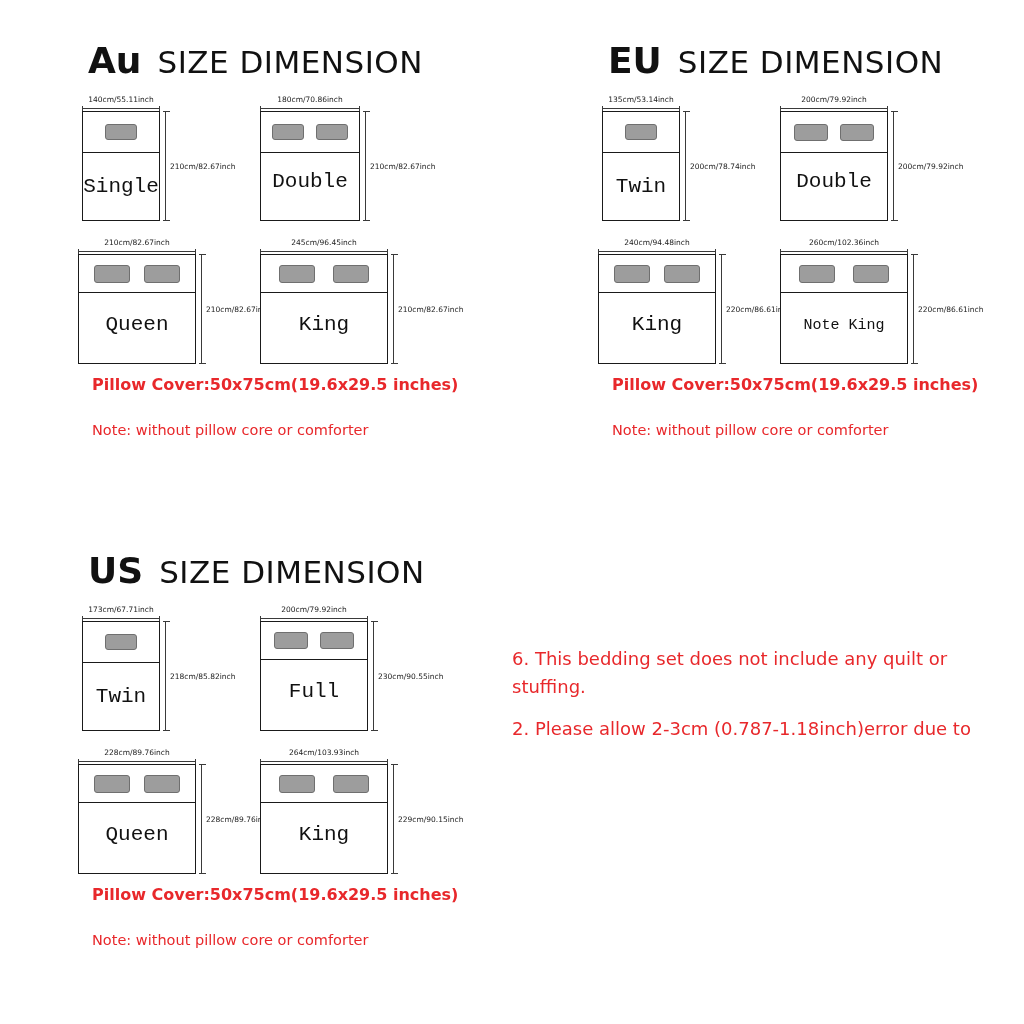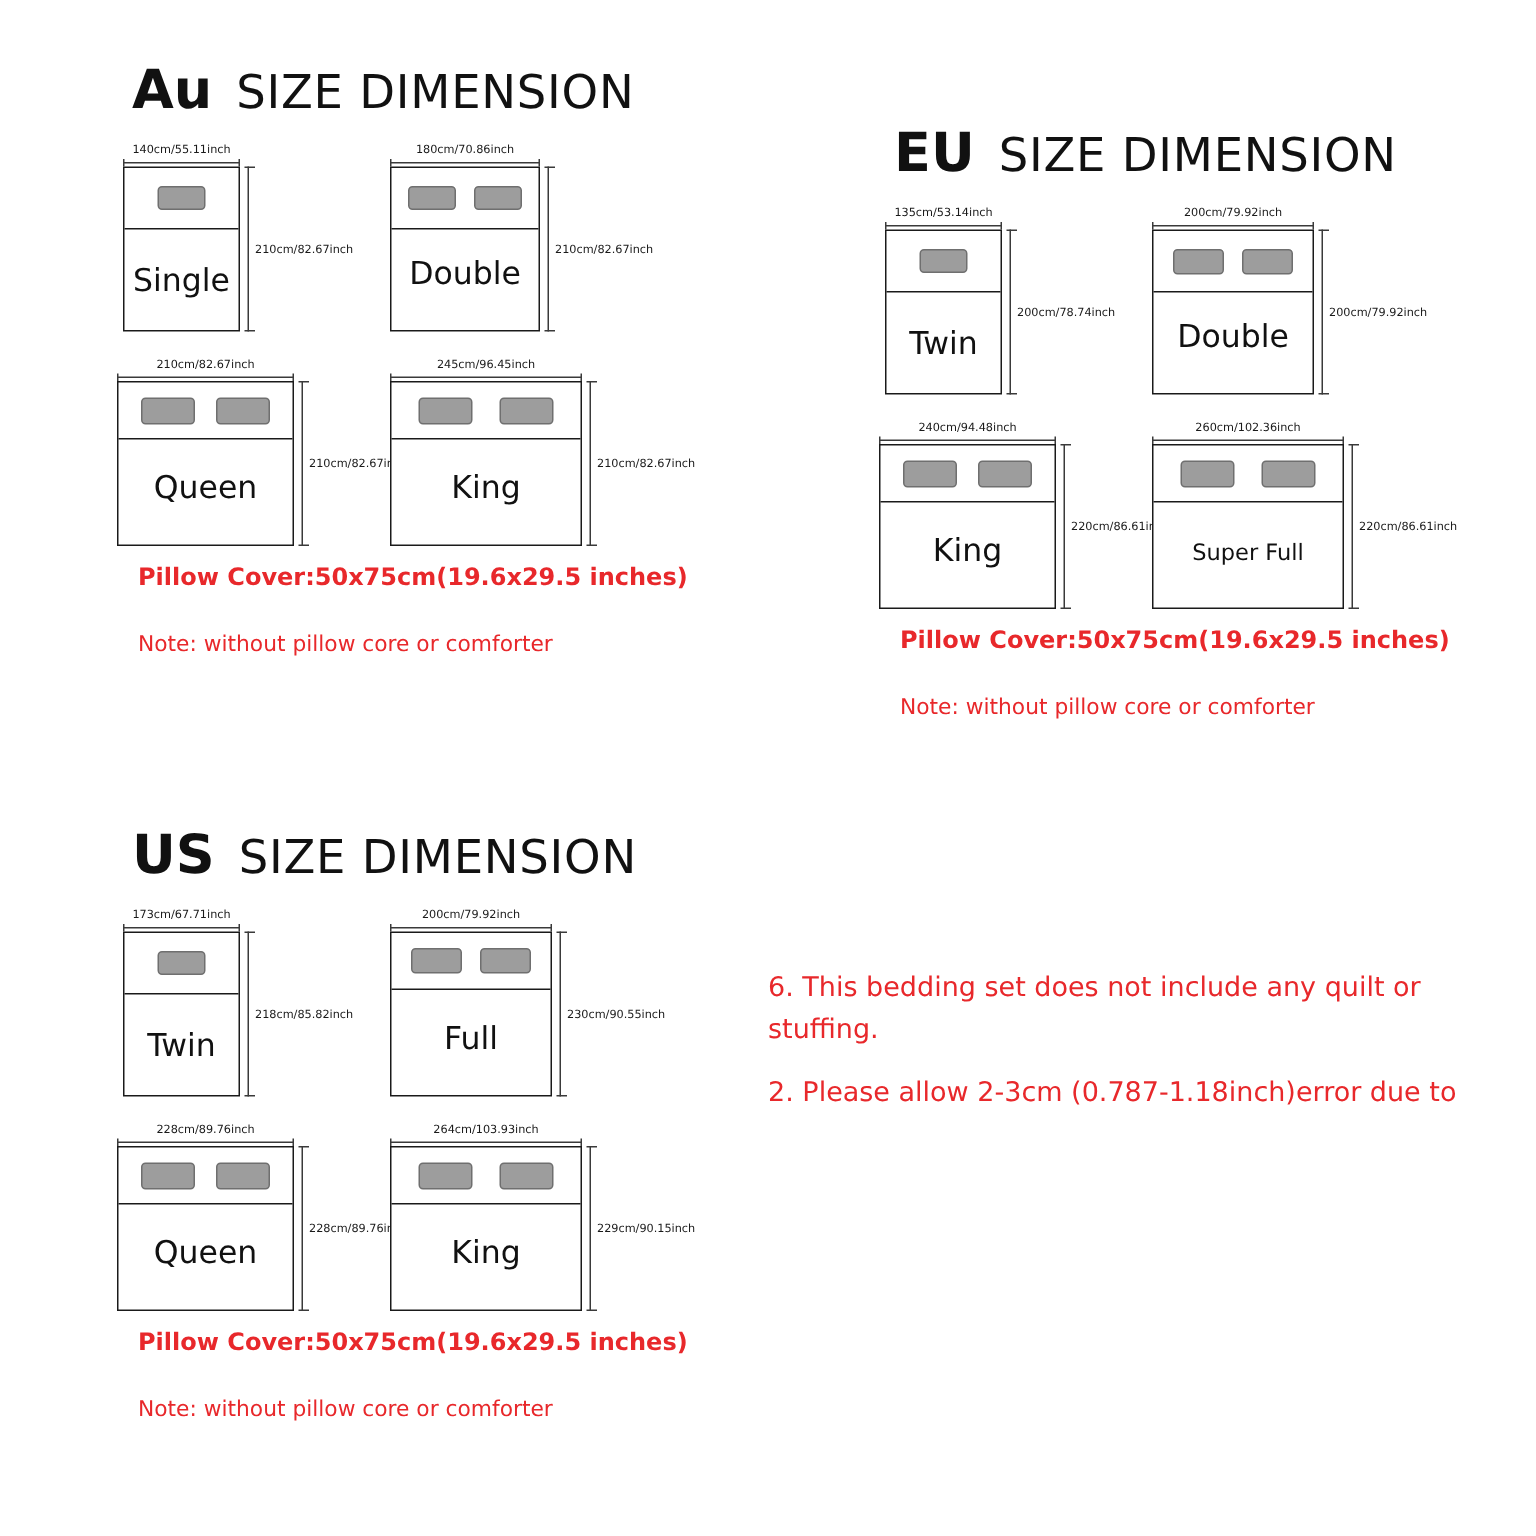--- a/index.html
+++ b/index.html
@@ -19,21 +19,21 @@
     position: relative;
     width: 1024px;
     height: 1024px;
   }
 
   
   .panel {
     position: absolute;
   }
   #panel-au { left: 70px;  top: 40px;  width: 430px; }
-  #panel-eu { left: 578px; top: 40px;  width: 430px; margin-top: 42px; }
+  #panel-eu { left: 590px; top: 40px;  width: 430px; }
   #panel-us { left: 70px;  top: 550px; width: 430px; }
 
   .panel-title {
     display: flex;
     align-items: baseline;
     gap: 16px;
     margin: 0 0 18px 18px;
     white-space: nowrap;
   }
   .panel-title .region {
@@ -58,20 +58,21 @@
 
   
   .bed {
     position: relative;
   }
   .bed-box {
     position: relative;
     border: 1.4px solid #1a1a1a;
     box-sizing: border-box;
     background: #ffffff;
+    font-family: Liberation Mono, monospace;
   }
   .headboard {
     position: absolute;
     left: 0; top: 0; right: 0;
     border-bottom: 1.4px solid #1a1a1a;
     box-sizing: border-box;
     display: flex;
     align-items: center;
     justify-content: space-evenly;
   }
@@ -349,21 +350,21 @@
         <div class="bed">
           <div class="dim-top">
             <span>260cm/102.36inch</span>
             <span class="rule"></span>
           </div>
           <div class="bed-box" style="width:128px; height:110px;">
             <div class="headboard" style="height:38px;">
               <span class="pillow" style="width:36px;height:18px;"></span>
               <span class="pillow" style="width:36px;height:18px;"></span>
             </div>
-            <div class="bed-name small" style="top:62px;">Super Full</div>
+            <div class="bed-name small" style="top:62px;">Note King</div>
           </div>
           <div class="dim-right" style="height:110px; top:0;">
             <span class="txt">220cm/86.61inch</span>
           </div>
         </div>
       </div>
     </div>
 
     <div class="panel-note-pillow" style="left:22px; top:335px;">Pillow Cover:50x75cm(19.6x29.5 inches)</div>
     <div class="panel-note-plain" style="left:22px; top:382px;">Note: without pillow core or comforter</div>

